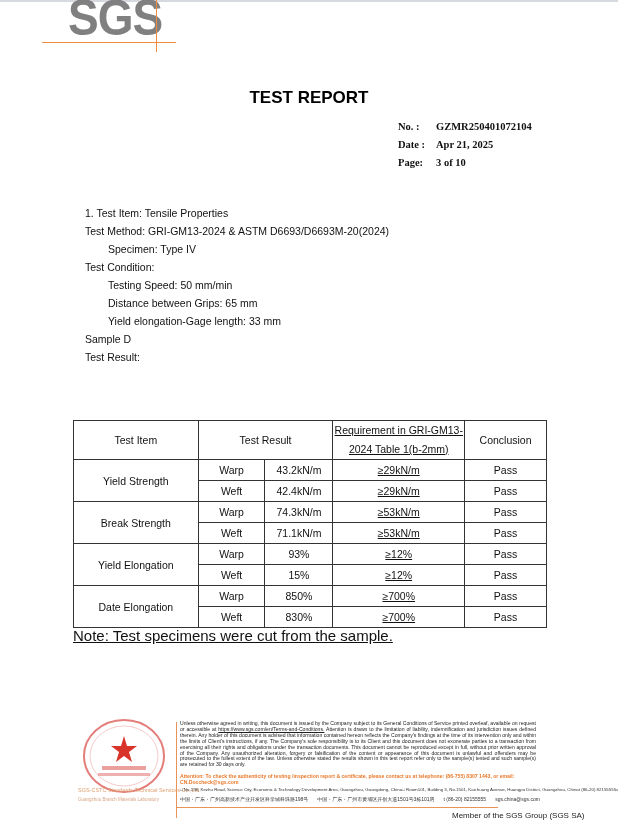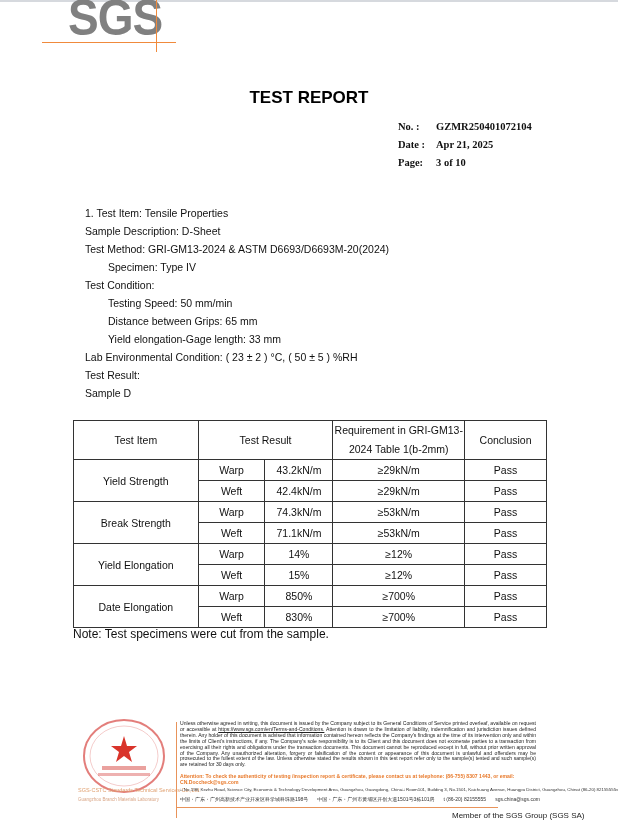--- a/index.html
+++ b/index.html
@@ -24,24 +24,24 @@
     .line.indent { padding-left: 23px; }
 
     table.results { position: absolute; left: 73px; top: 420px; width: 474px; border-collapse: collapse; font-size: 10.5px; color: #111; }
     table.results td, table.results th { border: 1px solid #333; text-align: center; font-weight: normal; padding: 0; }
     table.results th { height: 38px; line-height: 19px; }
     table.results td { height: 21px; }
     table.results tr.row-b td { border-top-color: #999; }
     .c1 { width: 125px; margin-top: 16px; }
     .c2 { width: 67px; }
     .c3 { width: 68px; }
-    .c4 { width: 132px; }
+    .c4 { width: 132px; text-decoration: underline; }
     .c5 { width: 82px; }
 
-    .note { position: absolute; left: 73px; top: 627px; font-size: 12px; color: #111; }
+    .note { position: absolute; left: 73px; top: 627px; font-size: 15px; color: #111; text-decoration: underline; }
 
     .stamp { position: absolute; left: 78px; top: 718px; width: 92px; height: 82px; }
     .stamp svg { width: 92px; height: 82px; }
     .stamp-company { position: absolute; left: 78px; top: 787px; font-size: 5.5px; color: #e0a070; white-space: nowrap; }
     .stamp-company2 { position: absolute; left: 78px; top: 797px; font-size: 4.5px; color: #d9a585; white-space: nowrap; }
 
     .footer-divider { position: absolute; left: 176px; top: 722px; width: 1px; height: 96px; background: #e8935a; }
     .disclaimer { position: absolute; left: 180px; top: 721px; width: 356px; font-size: 5.1px; line-height: 5.9px; color: #222; text-align: justify; }
     .disclaimer .link { text-decoration: underline; }
     .attention { position: absolute; left: 180px; top: 774px; width: 356px; font-size: 5.1px; line-height: 5.9px; color: #e8792a; font-weight: bold; }
@@ -74,30 +74,28 @@
     <span>Apr 21, 2025</span>
   </div>
   <div class="meta-row">
     <span class="meta-label">Page:</span>
     <span>3 of  10</span>
   </div>
 </div>
 
 <div class="body-lines">
   <div class="line">1. Test Item: Tensile Properties</div>
-  <div class="line">Sample Description: D-Sheet</div>
   <div class="line">Test Method: GRI-GM13-2024 &amp; ASTM D6693/D6693M-20(2024)</div>
   <div class="line indent">Specimen: Type IV</div>
   <div class="line">Test Condition:</div>
   <div class="line indent">Testing Speed: 50 mm/min</div>
   <div class="line indent">Distance between Grips: 65 mm</div>
   <div class="line indent">Yield elongation-Gage length: 33 mm</div>
-  <div class="line">Lab Environmental Condition: ( 23 ± 2 ) °C, ( 50 ± 5 ) %RH</div>
+  <div class="line">Sample D</div>
   <div class="line">Test Result:</div>
-  <div class="line">Sample D</div>
 </div>
 
 <table class="results">
   <tbody>
       <tr>
     <th class="c1">Test Item</th>
     <th colspan="2">Test Result</th>
     <th class="c4">
       <div>Requirement in GRI-GM13-</div>
       <div>2024 Table 1(b-2mm)</div>
@@ -129,21 +127,21 @@
   <tr class="row-b">
     <td class="c2">Weft</td>
     <td class="c3">71.1kN/m</td>
     <td class="c4">≥53kN/m</td>
     <td class="c5">Pass</td>
   </tr>
 
   <tr>
     <td class="c1" rowspan="2">Yield Elongation</td>
     <td class="c2">Warp</td>
-    <td class="c3">14%</td>
+    <td class="c3">93%</td>
     <td class="c4">≥12%</td>
     <td class="c5">Pass</td>
   </tr>
   <tr class="row-b">
     <td class="c2">Weft</td>
     <td class="c3">15%</td>
     <td class="c4">≥12%</td>
     <td class="c5">Pass</td>
   </tr>
 

